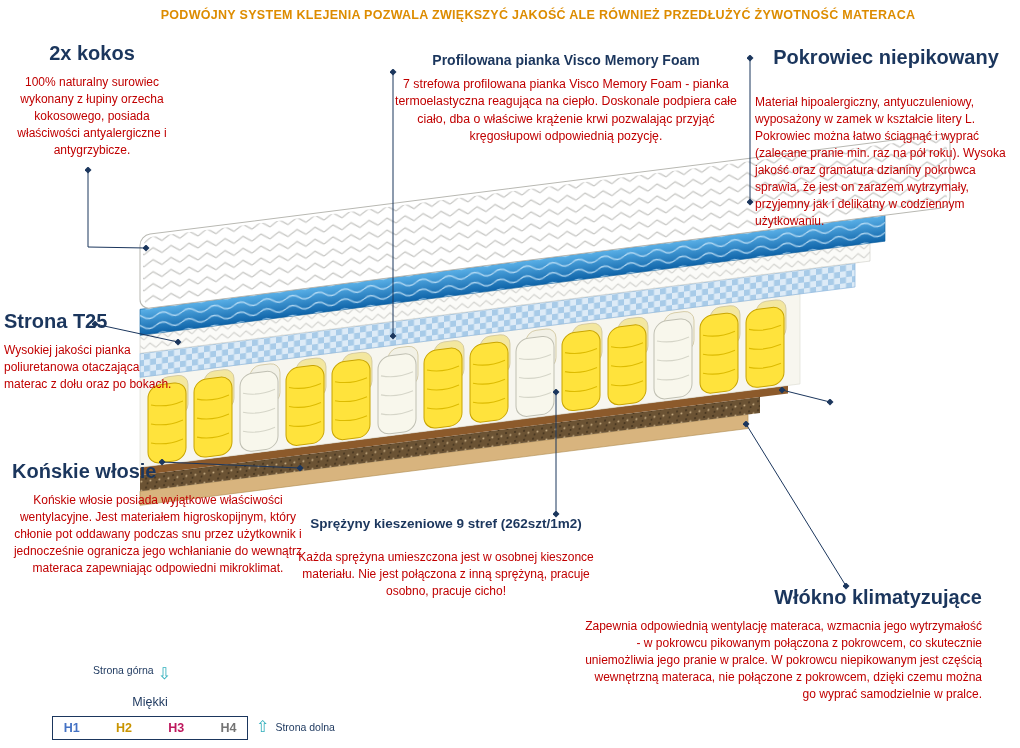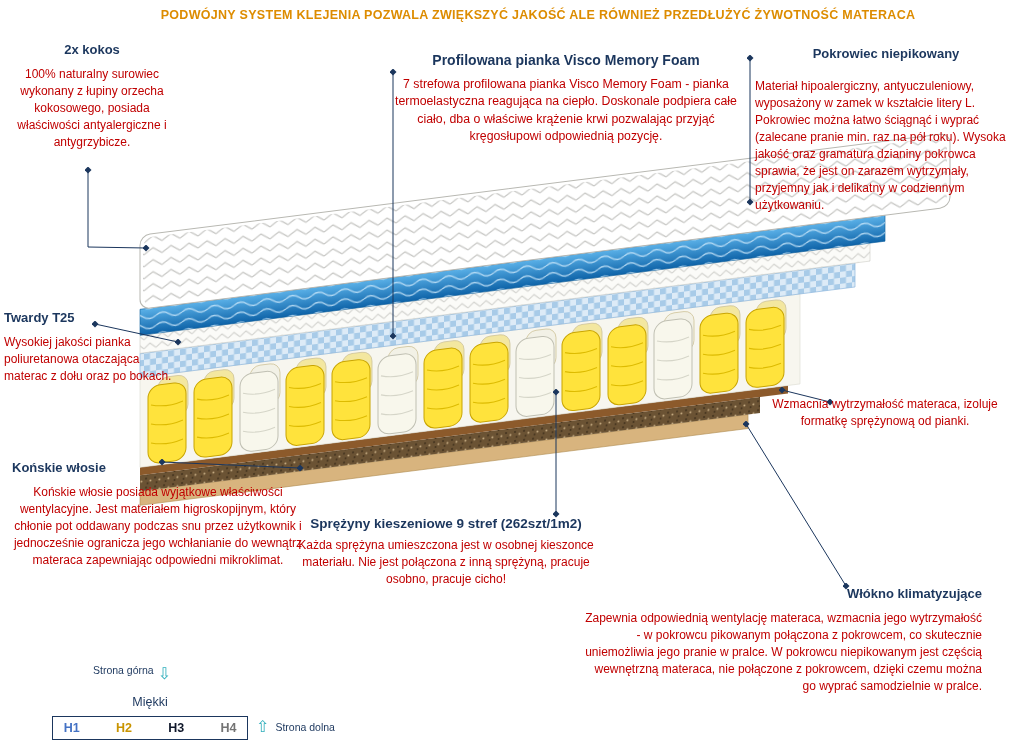--- a/index.html
+++ b/index.html
@@ -7,36 +7,36 @@
     width:1020px;height:748px;position:relative;overflow:hidden;
     background:#ffffff;
     font-family:"Liberation Sans", sans-serif;
   }
   #mattress-svg{position:absolute;left:0;top:0;pointer-events:none;}
   .banner{
     position:absolute;top:8px;left:0;width:100%;text-align:center;
     color:#DD8C00;font-weight:bold;font-size:12.5px;letter-spacing:.3px;margin-left:28px;
   }
   .ann{position:absolute;}
-  .ann h3{margin:0 0 9px 0;color:#1B365D;font-size:13px;font-weight:bold;}
+  .ann h3{margin:0 0 9px 0;color:#1B365D;font-size:20px;font-weight:bold;}
   .ann p{margin:0;color:#C00000;font-size:12px;line-height:1.42;}
   #ann-kokos{left:2px;top:42px;width:180px;text-align:center;}
   #ann-visco{left:388px;top:52px;width:356px;text-align:center;}
   #ann-visco h3{font-size:14px;margin-bottom:8px;}
   #ann-visco p{font-size:12.3px;}
   #ann-pokrowiec{left:755px;top:46px;width:262px;}
-  #ann-pokrowiec h3{text-align:center;margin-bottom:17px;}
+  #ann-pokrowiec h3{text-align:center;margin-bottom:25px;}
   #ann-pokrowiec p{text-align:left;}
   #ann-pianka{left:4px;top:310px;width:168px;text-align:left;}
   #ann-filc{left:752px;top:396px;width:266px;text-align:center;}
   #ann-filc h3{font-size:15.5px;}
   #ann-wlosie{left:12px;top:460px;width:292px;text-align:center;}
   #ann-wlosie h3{text-align:left;}
   #ann-sprezyny{left:296px;top:516px;width:300px;text-align:center;}
-  #ann-sprezyny h3{font-size:13.5px;white-space:nowrap;margin-bottom:6px;}
+  #ann-sprezyny h3{font-size:13.5px;white-space:nowrap;margin-bottom:18px;}
   #ann-wlokno{left:582px;top:586px;width:400px;text-align:right;}
 
   
   #scale-top{position:absolute;left:93px;top:664px;font-size:10.5px;color:#1B365D;display:flex;align-items:flex-start;gap:4px;}
   .arrow{color:#31AFBC;font-size:16px;line-height:1;}
   #scale-top .arrow{position:relative;top:2px;}
   #scale-row{position:absolute;left:52px;top:695px;display:flex;align-items:center;gap:7px;color:#1B365D;font-size:12.5px;flex-direction:column;}
   #scale-box{display:flex;width:194px;height:22px;border:1px solid #1B365D;background:#fff;gap:15px;}
   .scale-cell{flex:1;display:flex;align-items:center;justify-content:center;font-weight:bold;font-size:12.5px;}
   #scale-bottom{position:absolute;left:256px;top:719px;font-size:10.5px;color:#1B365D;display:flex;align-items:center;gap:6px;}
@@ -186,26 +186,25 @@
   <h3>Profilowana pianka Visco Memory Foam</h3>
   <p>7 strefowa profilowana pianka Visco Memory Foam - pianka termoelastyczna reagująca na ciepło. Doskonale podpiera całe ciało, dba o właściwe krążenie krwi pozwalając przyjąć kręgosłupowi odpowiednią pozycję.</p>
 </div>
 
 <div class="ann" id="ann-pokrowiec">
   <h3>Pokrowiec niepikowany</h3>
   <p>Materiał hipoalergiczny, antyuczuleniowy, wyposażony w zamek w kształcie litery L. Pokrowiec można łatwo ściągnąć i wyprać (zalecane pranie min. raz na pół roku). Wysoka jakość oraz gramatura dzianiny pokrowca sprawia, że jest on zarazem wytrzymały, przyjemny jak i delikatny w codziennym użytkowaniu.</p>
 </div>
 
 <div class="ann" id="ann-pianka">
-  <h3>Twardy T25</h3>
+  <h3>Strona T25</h3>
   <p>Wysokiej jakości pianka poliuretanowa otaczająca materac z dołu oraz po bokach.</p>
 </div>
 
 <div class="ann" id="ann-filc">
-  <p>Wzmacnia wytrzymałość materaca, izoluje formatkę sprężynową od pianki.</p>
 </div>
 
 <div class="ann" id="ann-wlosie">
   <h3>Końskie włosie</h3>
   <p>Końskie włosie posiada wyjątkowe właściwości wentylacyjne. Jest materiałem higroskopijnym, który chłonie pot oddawany podczas snu przez użytkownik i jednocześnie ogranicza jego wchłanianie do wewnątrz materaca zapewniając odpowiedni mikroklimat.</p>
 </div>
 
 <div class="ann" id="ann-sprezyny">
   <h3>Sprężyny kieszeniowe 9 stref (262szt/1m2)</h3>
   <p>Każda sprężyna umieszczona jest w osobnej kieszonce materiału. Nie jest połączona z inną sprężyną, pracuje osobno, pracuje cicho!</p>
@@ -219,21 +218,21 @@
 <div id="scale-top">
   <span>Strona górna</span>
   <span class="arrow">⇩</span>
 </div>
 
 <div id="scale-row">
   <span>Miękki</span>
   <div id="scale-box">
       <div class="scale-cell" style="color: rgb(68, 114, 196);">H1</div>
       <div class="scale-cell" style="color: rgb(201, 148, 0);">H2</div>
-      <div class="scale-cell" style="color: #0f172a;">H3</div>
+      <div class="scale-cell" style="color: #be185d;">H3</div>
       <div class="scale-cell" style="color: rgb(115, 115, 115);">H4</div>
     </div>
   <span>Twardy</span>
 </div>
 
 <div id="scale-bottom">
   <span class="arrow">⇧</span>
   <span>Strona dolna</span>
 </div>
 

